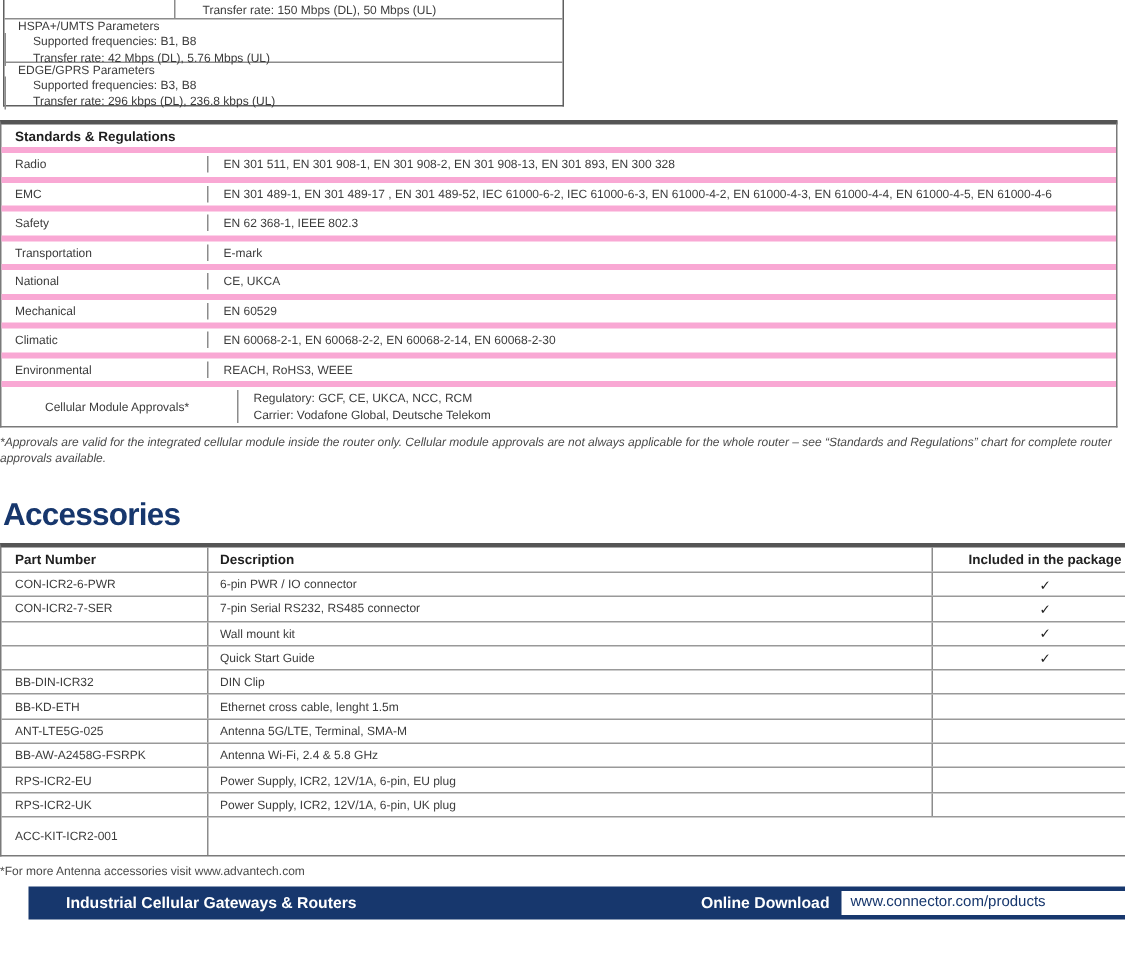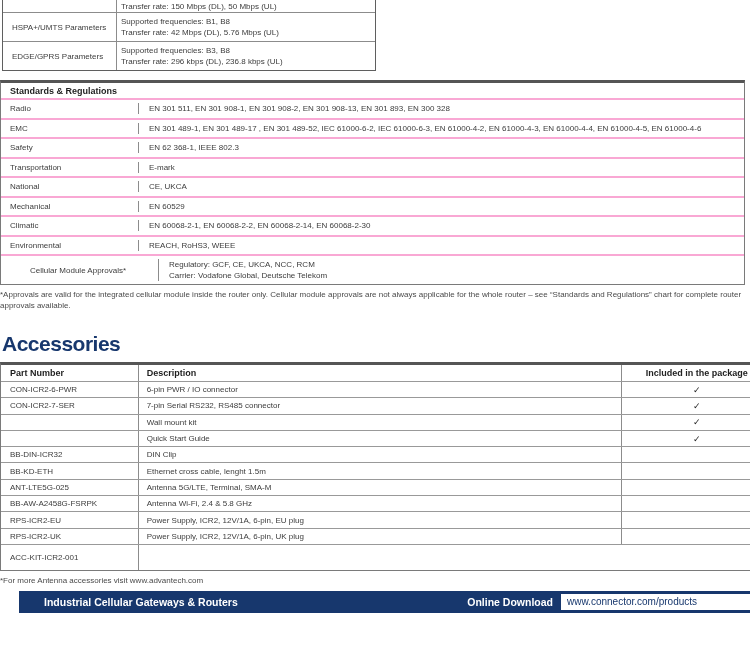--- a/index.html
+++ b/index.html
@@ -9,36 +9,36 @@
 
   
   .cellL { display:flex; align-items:center; padding-left:9px; }
   .vline { border-left:1px solid #8c8c8c; }
   .lines { display:flex; flex-direction:column; justify-content:center; }
   .lines div { line-height:11px; }
 
   
   #toptbl { margin-left:2px; width:374px; border:1px solid #5f5f5f; border-top:none; font-size:8px; }
   #toptbl .trow { display:flex; }
-  #toptbl .trow + .trow { border-top:1px solid #8c8c8c; }
+  #toptbl .trow + .trow { border-top:1px solid #8c8c8c;flex-direction:column; }
   #toptbl .c1 { width:113px; }
-  #toptbl .c2 { flex:1; padding-left:4px; }
+  #toptbl .c2 { flex:1; padding-left:18px; }
   #toptbl .partial { height:12px; overflow:hidden; }
   #toptbl .full { height:29px; }
 
   
   #stdwrap { margin-top:9px; width:745px; }
   #std { border:1px solid #7a7a7a; border-top:3px solid #555555; font-size:8px; }
   #std .hdr { height:15px; display:flex; align-items:center; padding-left:9px;
               font-size:9px; font-weight:bold; color:#1e1e1e; }
-  #std .srow { display:flex; height:19.5px; border-top:2px solid #f9a8d4;align-items:center; }
+  #std .srow { display:flex; height:19.5px; border-top:4px solid #f9a8d4;align-items:center; }
   #std .srow.dbl { height:30px;padding-left:20px; }
   #std .c1 { width:137px; }
   #std .c2 { flex:1; padding-left:10px; }
-  .footnote { margin-top:4px; width:750px; font-size:8px; line-height:11px; color:#4a4a4a; }
+  .footnote { margin-top:4px; width:750px; font-size:8px; line-height:11px; color:#4a4a4a;font-style:italic; }
 
   
   #acc-title { margin-top:21px; margin-left:2px; font-size:21px; line-height:23px;
                font-weight:bold; color:#17376d; letter-spacing:-0.5px; }
   #acc { margin-top:7px; width:772px; border:1px solid #7a7a7a; border-top:3px solid #555555; font-size:8px; }
   #acc .arow { display:flex; height:16.3px; border-top:1px solid #999999; }
   #acc .arow.dbl { height:26px; }
   #acc .ahdr { height:16px; border-top:none; font-weight:bold; font-size:9px; color:#1e1e1e; }
   #acc .c1 { width:137px; }
   #acc .c2 { width:485px; padding-left:8px; }

